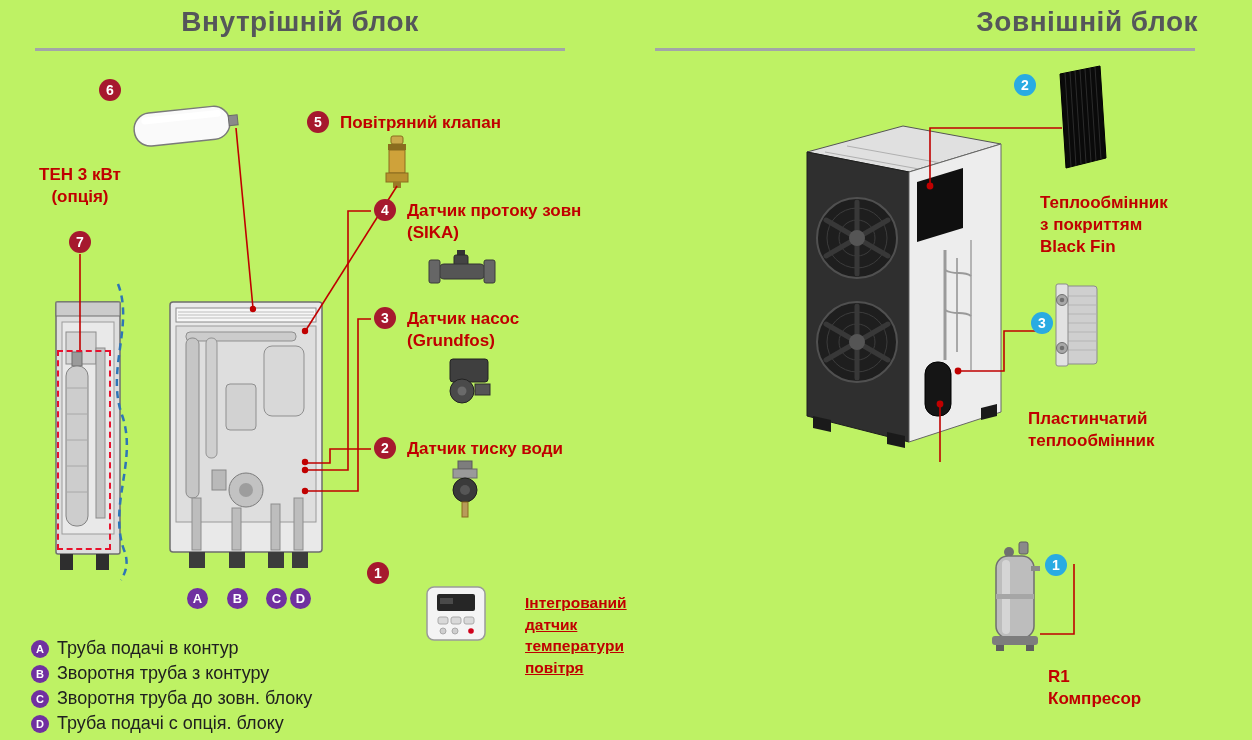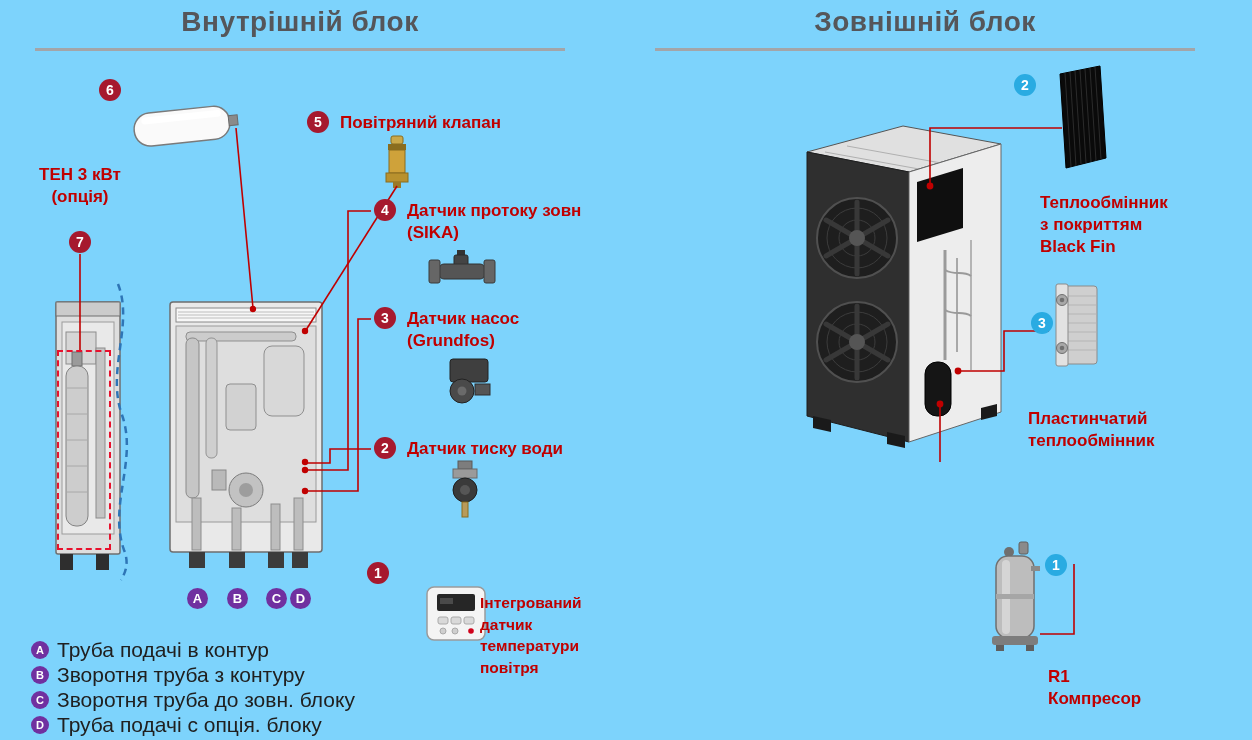--- a/index.html
+++ b/index.html
@@ -1,17 +1,17 @@
 <!DOCTYPE html>
 <html style="--callout-red: #A6192E; --label-red: #C00000; --line-red: #C00000; --callout-blue: #29ABE2; --port-purple: #7030A0; --title-gray: #55565A; --rule-gray: #A3A5A8; --flow-blue: #2E75B6;"><head>
 <meta charset="utf-8">
 <style>
   html,body{margin:0;padding:0;background:#ffffff;}
   .canvas{
-    position:relative;width:1252px;height:740px;background:#7dd3fc;overflow:hidden;
+    position:relative;width:1252px;height:740px;background:#bef264;overflow:hidden;
     font-family:"Liberation Sans", sans-serif;
   }
   .title{
     position:absolute;font-weight:bold;font-size:28px;letter-spacing:.5px;
     color:var(--title-gray,#55565A);text-align:center;
   }
   .rule{position:absolute;height:3px;background:var(--rule-gray,#A3A5A8);}
   .badge{
     position:absolute;width:22px;height:22px;border-radius:50%;color:#fff;
     font-weight:bold;font-size:14px;display:flex;align-items:center;justify-content:center;
@@ -29,38 +29,38 @@
     position:absolute;width:21px;height:21px;border-radius:50%;color:#fff;
     background:var(--port-purple,#7030A0);font-weight:bold;font-size:13px;
     display:flex;align-items:center;justify-content:center;z-index:5;
   }
   .legend-row{position:absolute;display:flex;align-items:center;gap:8px;z-index:5;}
   .legend-badge{
     width:18px;height:18px;border-radius:50%;color:#fff;flex:0 0 18px;
     background:var(--port-purple,#7030A0);font-weight:bold;font-size:11px;
     display:flex;align-items:center;justify-content:center;
   }
-  .legend-text{font-size:21px;color:#202020;}
+  .legend-text{font-size:18px;color:#202020;}
   .drawing{position:absolute;z-index:1;}
   .overlay{position:absolute;left:0;top:0;z-index:2;pointer-events:none;}
   .rline{stroke:var(--line-red,#C00000);stroke-width:1.6;fill:none;}
   .rdot{fill:var(--line-red,#C00000);}
   .bflow{stroke:var(--flow-blue,#2E75B6);stroke-width:2.5;fill:none;stroke-dasharray:7 5;}
   .dash-box{
     position:absolute;border:2px dashed #E8112D;z-index:3;
   }
 </style>
 </head>
 <body>
 
 <div class="canvas">
 
   <div class="title" style="left:30px;top:6px;width:540px;">Внутрішній блок</div>
   <div class="rule" style="left:35px;top:48px;width:530px;"></div>
-  <div class="title" style="left:652px;top:6px;width:546px;">Зовнішній блок</div>
+  <div class="title" style="left:652px;top:6px;width:546px;text-align:right;">Зовнішній блок</div>
   <div class="rule" style="left:655px;top:48px;width:540px;"></div>
 
   <svg class="overlay" width="1252" height="740" viewBox="0 0 1252 740">
 
     <path class="rline" d="M236,128 L253,308"></path>
     <path class="rline" d="M397,186 L306,330"></path>
     <path class="rline" d="M371,211 L348,211 L348,470 L307,470"></path>
     <path class="rline" d="M371,319 L358,319 L358,491 L307,491"></path>
     <path class="rline" d="M371,449 L330,449 L330,463 L307,463"></path>
     <path class="rline" d="M80,254 L80,350"></path>
@@ -138,21 +138,21 @@
     <rect x="3" y="2" width="58" height="53" rx="7" fill="#f4f4f4" stroke="#9a9a9a" stroke-width="1.5"></rect>
     <rect x="13" y="9" width="38" height="17" rx="2" fill="#262626"></rect>
     <rect x="16" y="13" width="13" height="6" fill="#4a4a4a"></rect>
     <rect x="14" y="32" width="10" height="7" rx="2" fill="#d9d9d9" stroke="#aaaaaa"></rect>
     <rect x="27" y="32" width="10" height="7" rx="2" fill="#d9d9d9" stroke="#aaaaaa"></rect>
     <rect x="40" y="32" width="10" height="7" rx="2" fill="#d9d9d9" stroke="#aaaaaa"></rect>
     <circle cx="19" cy="46" r="3" fill="#cfcfcf" stroke="#aaaaaa"></circle>
     <circle cx="31" cy="46" r="3" fill="#cfcfcf" stroke="#aaaaaa"></circle>
     <circle cx="47" cy="46" r="2.8" fill="#D0021B"></circle>
   </svg>
-  <div class="label note" style="left:480px;top:592px;">Інтегрований
+  <div class="label note" style="left:525px;top:592px;text-decoration:underline;">Інтегрований
 датчик
 температури
 повітря</div>
 
   <svg class="drawing" style="left:46px;top:288px;" width="94" height="298" viewBox="0 0 94 298">
     <rect x="10" y="14" width="64" height="252" rx="2" fill="#dedede" stroke="#6f6f6f" stroke-width="1.5"></rect>
     <rect x="10" y="14" width="64" height="14" fill="#cbcbcb" stroke="#6f6f6f"></rect>
     <rect x="16" y="34" width="52" height="212" fill="#e9e9e9" stroke="#9b9b9b"></rect>
     <rect x="20" y="44" width="30" height="32" fill="#d6d6d6" stroke="#8c8c8c"></rect>
     <rect x="26" y="64" width="10" height="14" fill="#9a9a9a" stroke="#6f6f6f"></rect>

